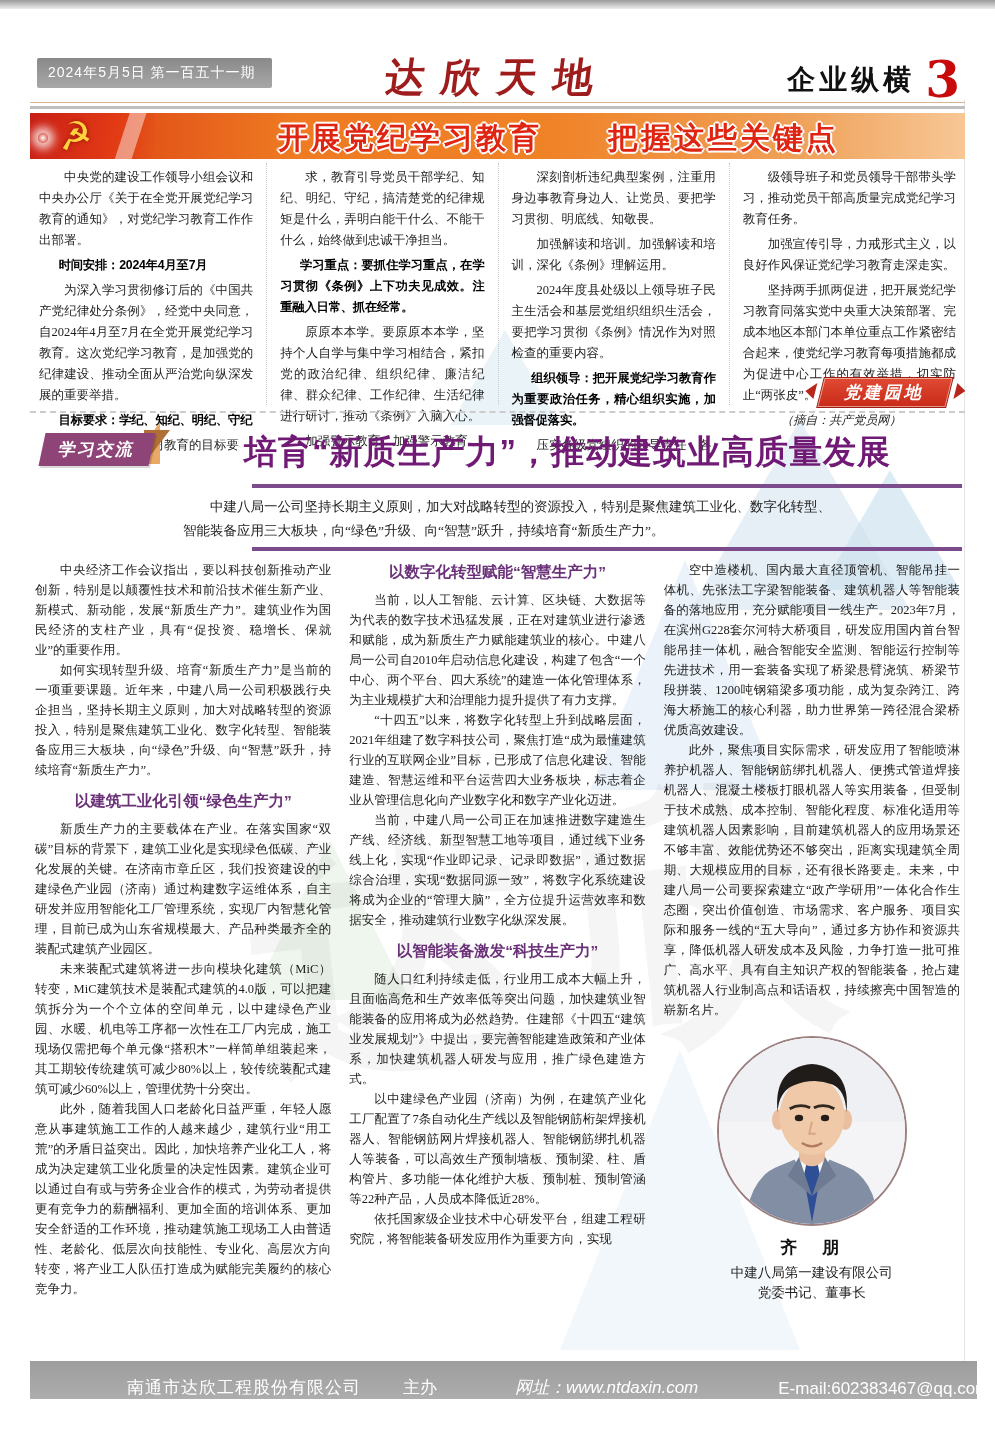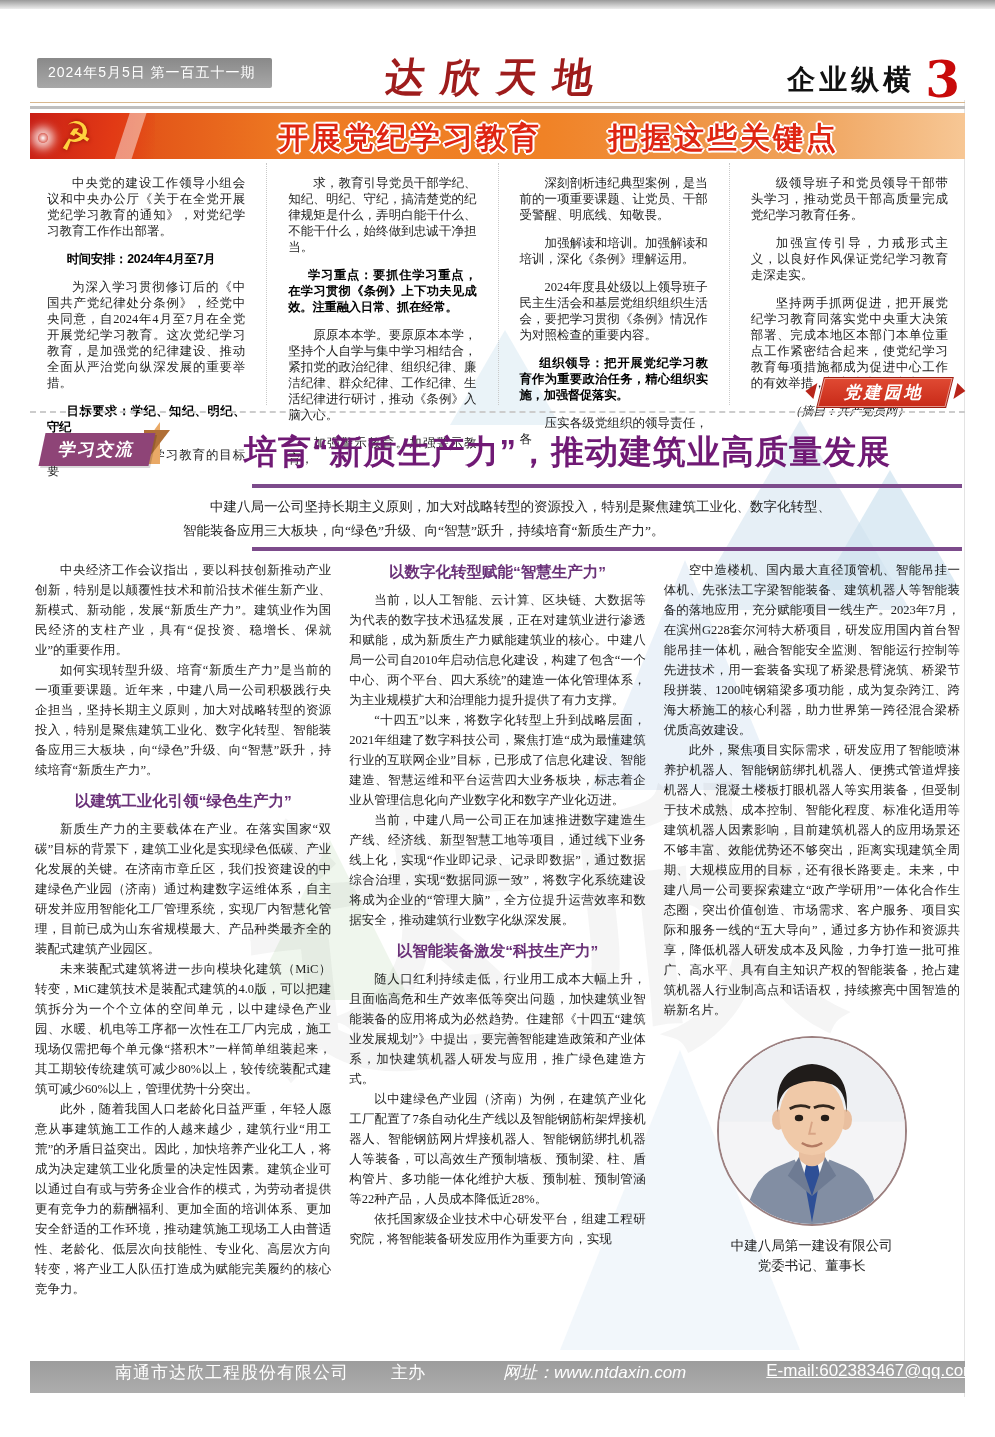--- a/index.html
+++ b/index.html
@@ -55,21 +55,21 @@
   .banner-title { position:absolute; left:132px; right:10px; top:5px; text-align:center;
     font-family:"Liberation Sans",sans-serif; font-weight:bold; font-size:30px; letter-spacing:3px;
     color:#df2512;
     text-shadow:-2px 0 0 #fff,2px 0 0 #fff,0 -2px 0 #fff,0 2px 0 #fff,-1px -1px 0 #fff,1px 1px 0 #fff,-1px 1px 0 #fff,1px -1px 0 #fff; }
   
   .article1 { top:163px; left:35px; width:925px; height:242px; display:flex; }
   .a1col { width:25%; box-sizing:border-box; padding:0 9px; }
   .a1col + .a1col { border-left:1px dotted #c9c9c9; }
   .a1col:first-child { padding-left:0; }
   .a1col:last-child  { padding-right:0; }
-  .a1col p { margin:12px; font-size:12.5px; line-height:16px; text-align:justify; text-indent:2em; color:#1d1d1d; }
+  .a1col p { margin:4px; font-size:12.5px; line-height:21px; text-align:justify; text-indent:2em; color:#1d1d1d; }
   .a1col p.b { font-family:"Liberation Sans",sans-serif; font-weight:bold; color:#000000;
     font-size:12.3px; text-indent:1.6em; letter-spacing:-0.2px; }
   .a1col p.src { font-style:italic; text-indent:3.2em; font-family:"DejaVu Serif",serif; font-size:12px; margin-top:3px; }
   .pjyd-badge { top:377px; right:45px; background:linear-gradient(#e04a33,#c82a18); color:#fff;
     font-family:"Liberation Sans",sans-serif; font-weight:bold; font-size:17px; letter-spacing:3px;
     padding:3px 24px; transform:skewX(-14deg); border:1px solid #9d1d10; box-shadow:inset 0 0 0 1px rgba(255,255,255,.5); }
   .chev { display:inline-block; width:0; height:0; position:absolute; top:5px;
     border-top:8px solid transparent; border-bottom:8px solid transparent; }
   .chev-l { left:-16px; border-right:10px solid #b8251a; }
   .chev-r { right:-16px; border-left:10px solid #b8251a; }
@@ -95,29 +95,29 @@
     font-weight:bold; font-size:15.5px; margin:11px 0 7px; }
   .s2col .first-sub { margin-top:2px; }
   
   .photo-block { margin-top:16px; text-align:center; }
   .photo-circle { width:186px; height:186px; border-radius:50%; border:2px solid #9c8080;
     margin:0 auto 10px; overflow:hidden; background:#f6f6f8; }
   .photo-circle svg { display:block; width:100%; height:100%; }
   .photo-name { font-size:17px; font-weight:bold; letter-spacing:4px; color:#111; margin-bottom:4px; }
   .photo-org, .photo-title { font-size:13.5px; color:#222; line-height:1.5; }
   
-  .footer { top:1361px; left:30px; width:935px; height:32px;
+  .footer { top:1361px; left:30px; width:935px; height:38px;
     background:linear-gradient(#9d9d9d,#adadad); color:#fff;
     font-family:"Liberation Sans",sans-serif; font-size:17px;
-    display:flex; align-items:flex-start; }
+    display:flex; align-items:flex-end;padding-left:12px; }
   .footer span { white-space:nowrap; }
   .f-pub   { margin-left:85px; letter-spacing:1px; }
   .f-role  { margin-left:42px; }
   .f-web   { margin-left:78px;font-style:italic; }
-  .f-mail  { margin-left:80px;text-decoration:underline; }
+  .f-mail  { margin-left:80px; }
 </style>
 </head>
 <body>
 
 <div class="top-strip"></div>
 <div class="right-edge"></div>
 <div class="wm wm-tri wm-t1"></div>
 <div class="wm wm-tri wm-t2"></div>
 <div class="wm wm-tri wm-t3"></div>
 <div class="wm wm-tri wm-t4"></div>
@@ -152,21 +152,21 @@
     <p class="b">目标要求：学纪、知纪、明纪、守纪</p>
     <p>准确把握党纪学习教育的目标要</p>
   </div>
   <div class="a1col">
     <p>求，教育引导党员干部学纪、知纪、明纪、守纪，搞清楚党的纪律规矩是什么，弄明白能干什么、不能干什么，始终做到忠诚干净担当。</p>
     <p class="b">学习重点：要抓住学习重点，在学习贯彻《条例》上下功夫见成效。注重融入日常、抓在经常。</p>
     <p>原原本本学。要原原本本学，坚持个人自学与集中学习相结合，紧扣党的政治纪律、组织纪律、廉洁纪律、群众纪律、工作纪律、生活纪律进行研讨，推动《条例》入脑入心。</p>
     <p>加强警示教育。加强警示教育，</p>
   </div>
   <div class="a1col">
-    <p>深刻剖析违纪典型案例，是当前的一项重要课题、让党员、干部受警醒、明底线、知敬畏。</p>
+    <p>深刻剖析违纪典型案例，注重用身边事教育身边人、让党员、要把学习贯彻、明底线、知敬畏。</p>
     <p>加强解读和培训。加强解读和培训，深化《条例》理解运用。</p>
     <p>2024年度县处级以上领导班子民主生活会和基层党组织组织生活会，要把学习贯彻《条例》情况作为对照检查的重要内容。</p>
     <p class="b">组织领导：把开展党纪学习教育作为重要政治任务，精心组织实施，加强督促落实。</p>
     <p>压实各级党组织的领导责任，各</p>
   </div>
   <div class="a1col">
     <p>级领导班子和党员领导干部带头学习，推动党员干部高质量完成党纪学习教育任务。</p>
     <p>加强宣传引导，力戒形式主义，以良好作风保证党纪学习教育走深走实。</p>
     <p>坚持两手抓两促进，把开展党纪学习教育同落实党中央重大决策部署、完成本地区本部门本单位重点工作紧密结合起来，使党纪学习教育每项措施都成为促进中心工作的有效举措，切实防止“两张皮”。</p>
     <p class="src">（摘自：共产党员网）</p>
@@ -229,20 +229,21 @@
           <ellipse cx="100" cy="84" rx="35" ry="42" fill="#f0c9a8"></ellipse>
           <path d="M63 80 Q58 32 100 28 Q142 32 137 80 Q136 56 122 50 Q102 42 80 51 Q64 58 63 80 Z" fill="#201c1a"></path>
           <path d="M76 76 q11 -6 22 -1" stroke="#33281f" stroke-width="3" fill="none"></path>
           <path d="M102 75 q11 -5 22 1" stroke="#33281f" stroke-width="3" fill="none"></path>
           <ellipse cx="86" cy="86" rx="4.5" ry="3.5" fill="#241d18"></ellipse>
           <ellipse cx="114" cy="86" rx="4.5" ry="3.5" fill="#241d18"></ellipse>
           <path d="M100 90 L97 103 L104 103" stroke="#d8a485" stroke-width="2" fill="none"></path>
           <path d="M89 113 q11 7 22 0" stroke="#b37a62" stroke-width="2.5" fill="none"></path>
         </svg>
       </div>
+      <div class="photo-name">齐　朋</div>
       <div class="photo-org">中建八局第一建设有限公司</div>
       <div class="photo-title">党委书记、董事长</div>
     </div>
   </div>
 </div>
 
 <div class="layer footer">
   <span class="f-pub">南通市达欣工程股份有限公司</span>
   <span class="f-role">主办</span>
   <span class="f-web">网址：www.ntdaxin.com</span>

